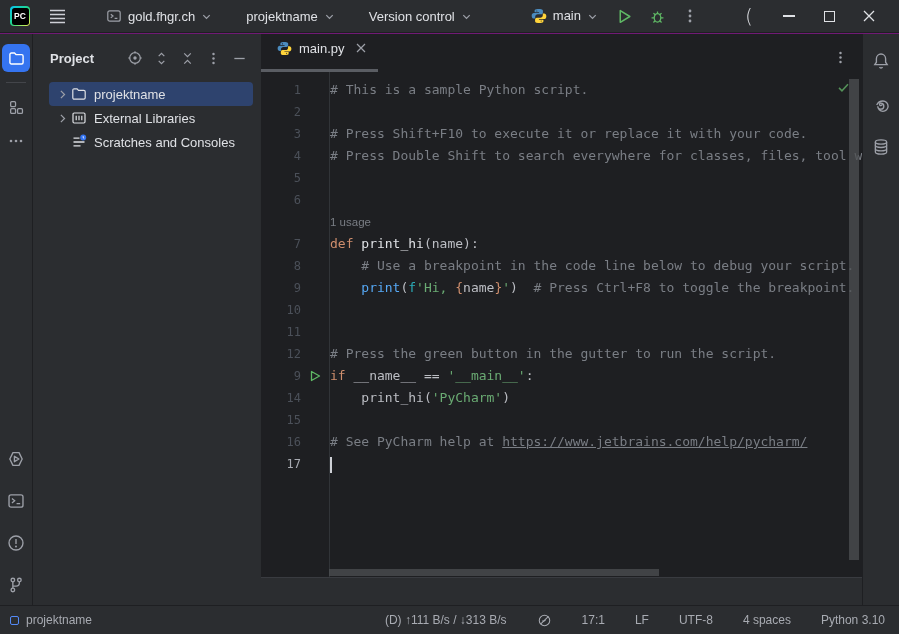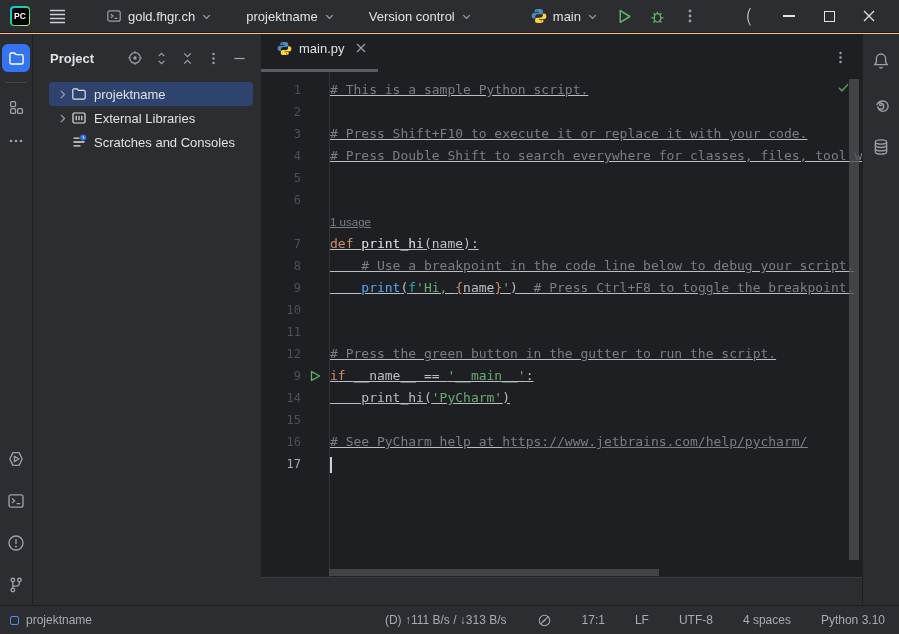--- a/index.html
+++ b/index.html
@@ -1,19 +1,19 @@
 <!DOCTYPE html>
 <html><head>
 <meta charset="utf-8">
 <style>
   * { margin:0; padding:0; box-sizing:border-box; }
   html,body { background:#1E1F22; }
   .app {
     position:relative; width:899px; height:634px; overflow:hidden;
-    background:#fdba74; color:#DFE1E5;
+    background:#701a75; color:#DFE1E5;
     font-family:"Liberation Sans", sans-serif; font-size:13px;
     user-select:none;
   }
   svg { display:block; }
 
   
   .titlebar {
     position:absolute; top:0; left:0; right:0; height:33px;
     background:#2B2D30; display:flex; align-items:center;
     padding:0 10px; border-bottom:1px solid #1E1F22;
@@ -26,21 +26,21 @@
   .pc-logo-inner {
     width:100%; height:100%; background:#000; border-radius:2.5px;
     display:flex; align-items:center; justify-content:center;
     color:#fff; font-size:8.5px; font-weight:bold; letter-spacing:0;
   }
   .tb-btn { display:flex; align-items:center; justify-content:center; padding:5px; border-radius:4px; }
   .tb-menu { display:flex; align-items:center; gap:6px; padding:5px 7px; border-radius:4px; color:#DFE1E5; }
   .tb-menu .chev { margin-top:1px; }
   .tb-left { display:flex; align-items:center; gap:20px; }
   .tb-right { margin-left:auto; display:flex; align-items:center; }
-  .tb-run-group { display:flex; align-items:center; gap:6px; margin-right:26px; }
+  .tb-run-group { display:flex; align-items:flex-start; gap:6px; margin-right:26px; }
   .win-group { display:flex; align-items:center; }
   .win-btn { width:40px; height:28px; display:flex; align-items:center; justify-content:center; }
   .crescent { font-size:19px; font-weight:300; color:#DFE1E5; font-family:"DejaVu Sans", sans-serif; }
   .min-glyph { width:12px; height:1.5px; background:#DFE1E5; }
   .max-glyph { width:11px; height:11px; border:1.5px solid #DFE1E5; }
 
   
   .main { position:absolute; top:34px; bottom:29px; left:0; right:0; display:flex; }
 
   
@@ -73,21 +73,21 @@
   .tab-close { color:#9DA0A8; font-size:13px; padding:0 2px; margin-left:2px; }
   .tabbar-more { margin-left:auto; align-self:center; margin-top:8px; margin-right:14px; }
 
   .code-area { flex:1; position:relative; overflow:hidden; border-bottom:1px solid #393B40; }
   .gutter-sep { position:absolute; left:68px; top:0; bottom:0; width:1px; background:#313438; }
   .code-lines { position:absolute; top:7px; left:0; right:0; }
   .row { display:flex; height:22px; line-height:22px; font-family:"DejaVu Sans Mono", monospace; font-size:13px; }
   .ln { width:40px; flex:none; text-align:right; color:#4B5059; font-size:12px; }
   .ln.current { color:#A8ABB2; }
   .gut-icon { width:27px; flex:none; display:flex; align-items:center; justify-content:center; }
-  .code { flex:1; white-space:pre; padding-left:2px; color:#BCBEC4; overflow:hidden;text-decoration:underline; }
+  .code { flex:1; white-space:pre; padding-left:2px; color:#BCBEC4; overflow:hidden; }
   .code.inlay { font-family:"Liberation Sans", sans-serif; font-size:11.5px; color:#7A7E85; }
   .caret { display:inline-block; width:1.5px; height:16px; background:#CED0D6; vertical-align:middle; margin-right:-1.5px; }
   .tk-com { color:#7A7E85; }
   .tk-kw  { color:#CF8E6D; }
   .tk-fn  { color:#DFE1E5; }
   .tk-txt { color:#BCBEC4;margin-top:40px; }
   .tk-bi  { color:#56A8F5; }
   .tk-str { color:#6AAB73; }
   .tk-fp  { color:#2AACB8; }
   .tk-br  { color:#CF8E6D; }

